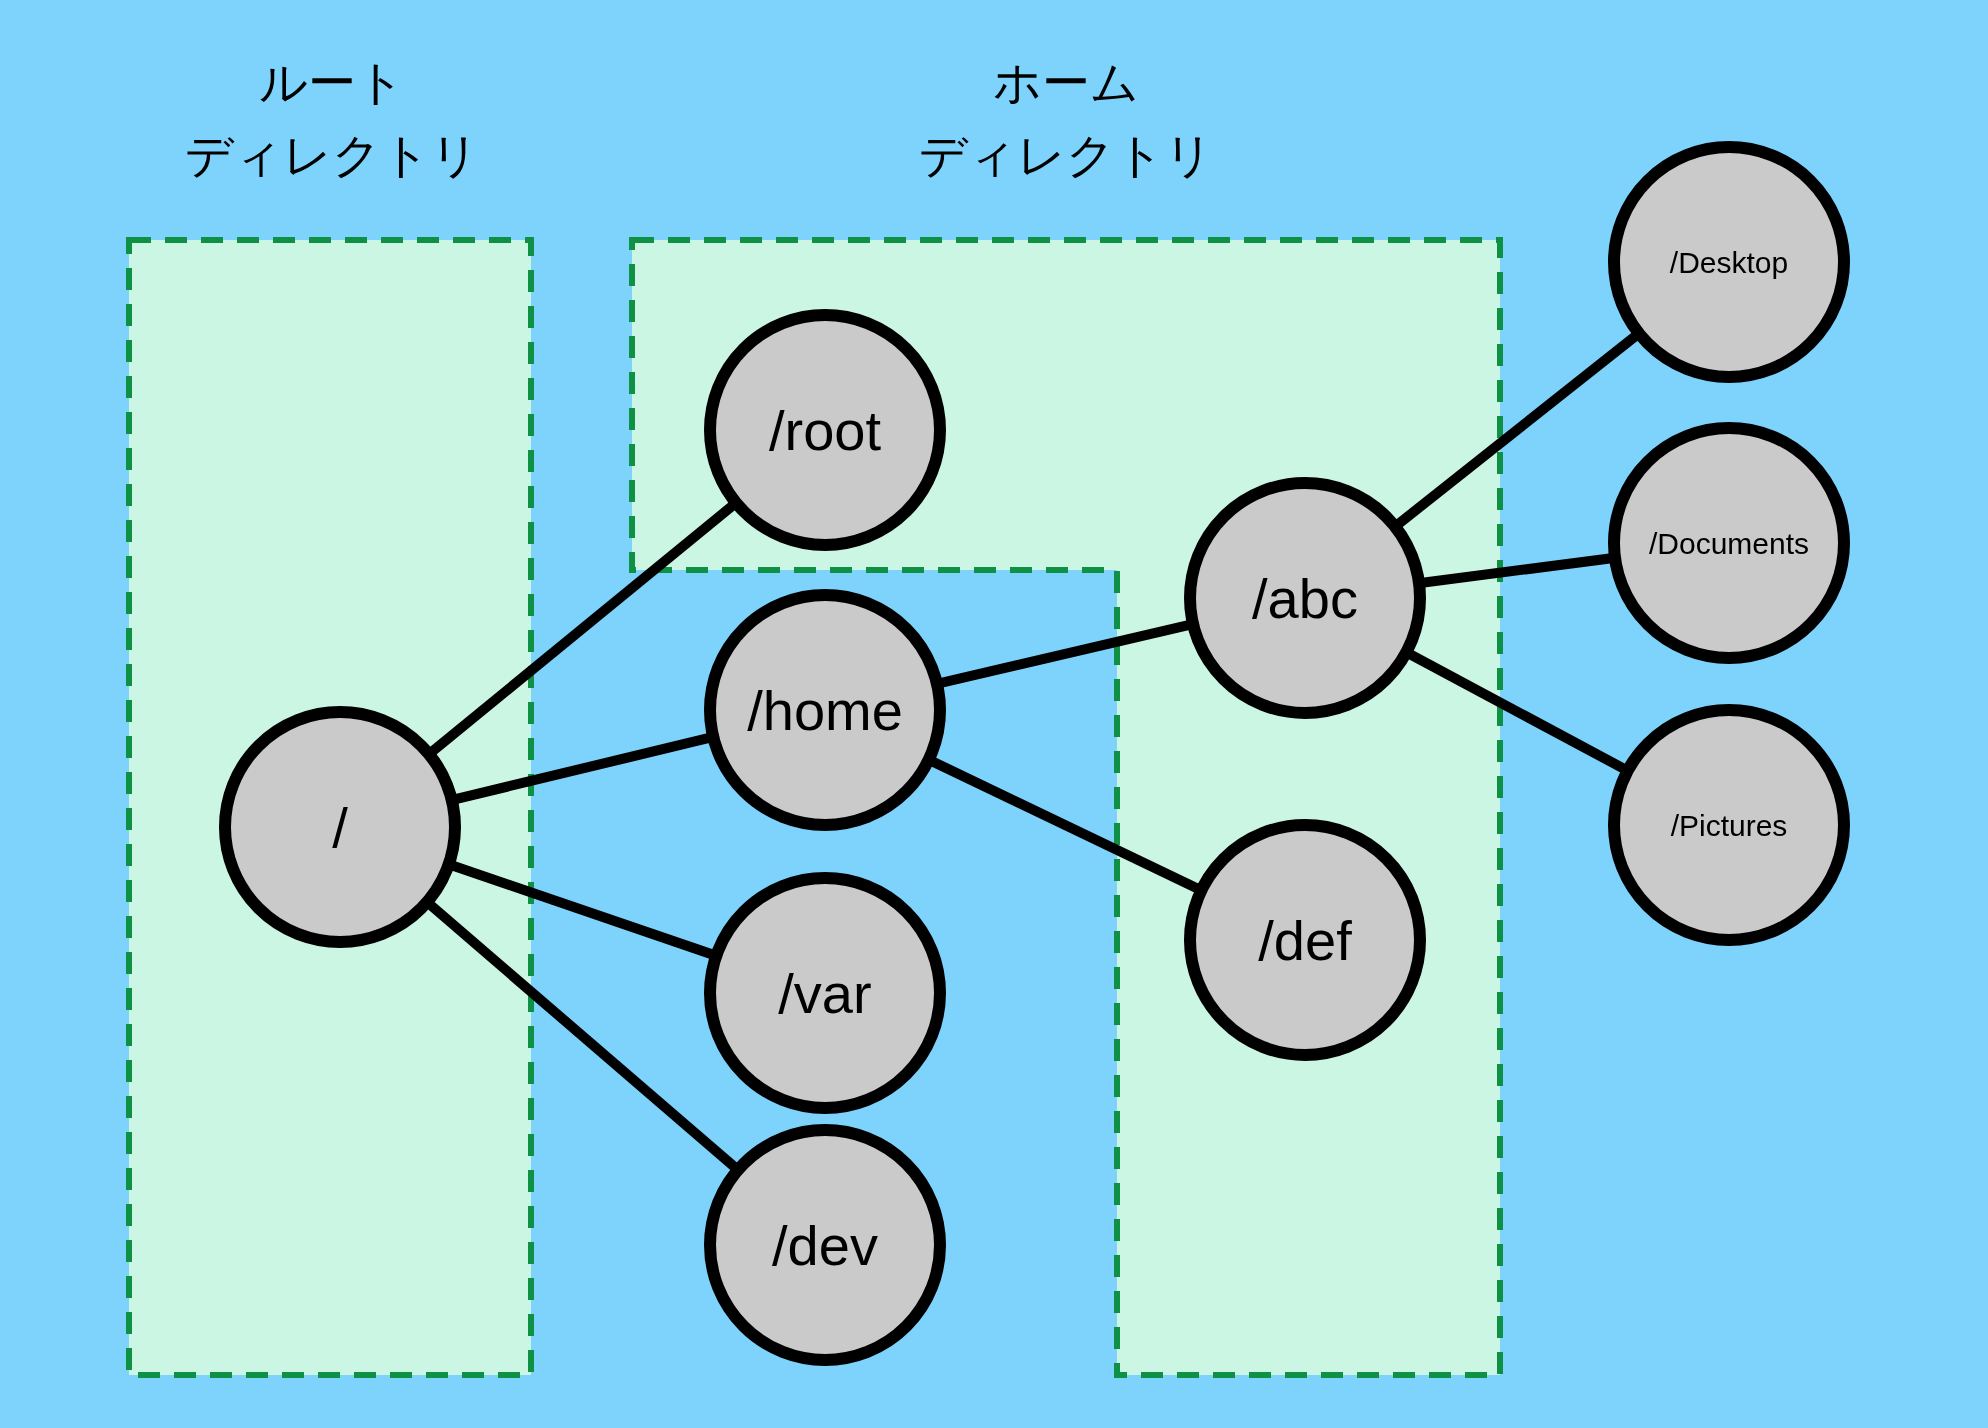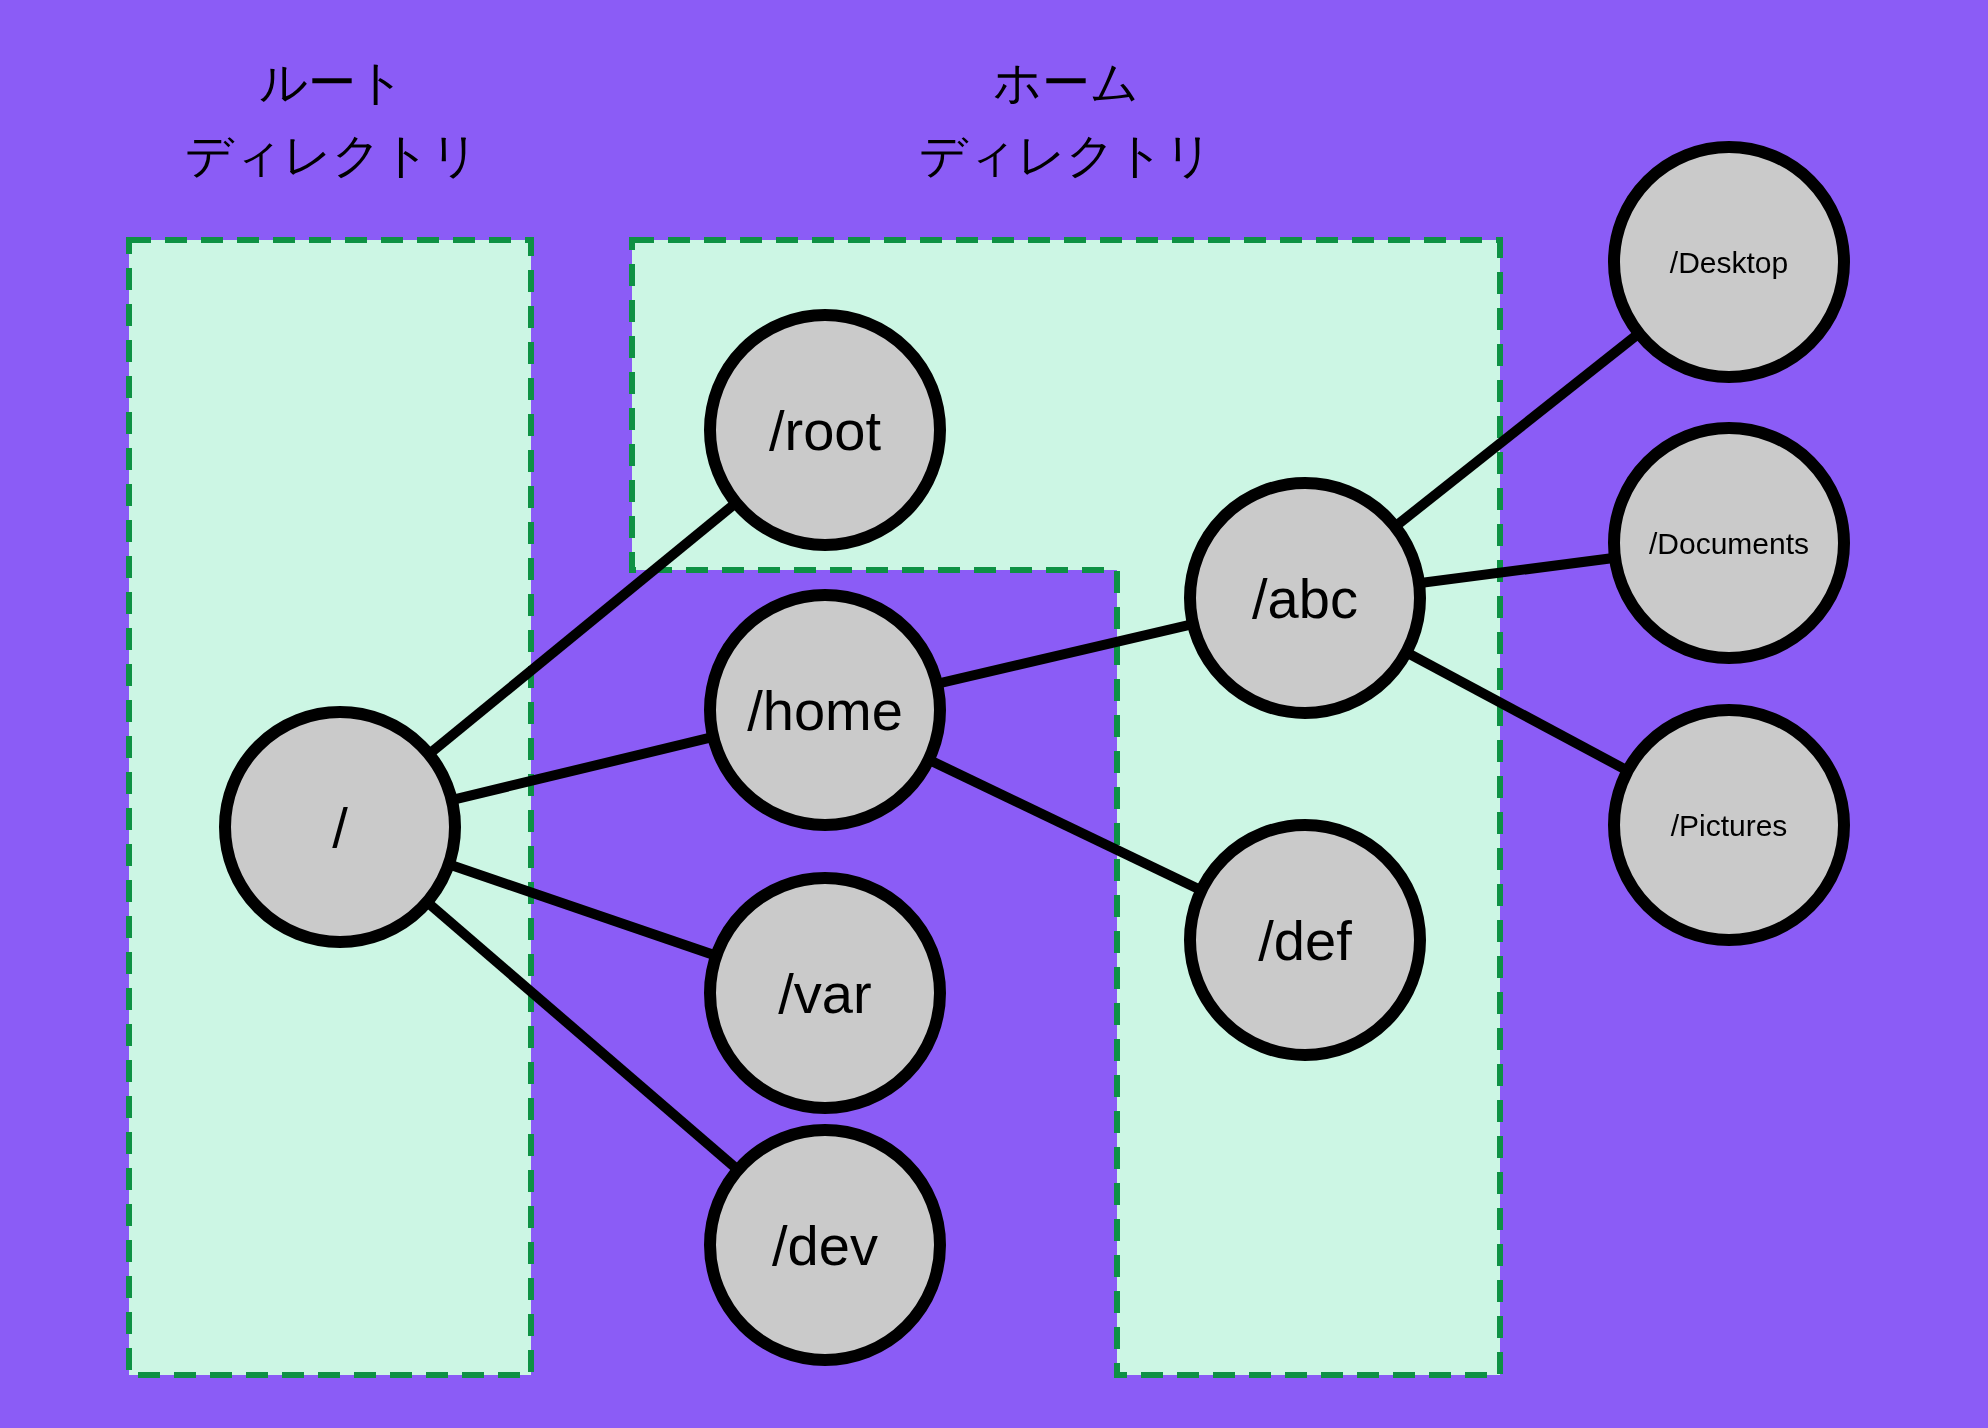--- a/index.html
+++ b/index.html
@@ -4,21 +4,21 @@
 <style>
   html, body {
     margin: 0;
     padding: 0;
     background: #FFFFFF;
   }
   .stage {
     position: relative;
     width: 1988px;
     height: 1428px;
-    background: #8b5cf6;
+    background: #7dd3fc;
     overflow: hidden;
   }
   svg.diagram {
     display: block;
     width: 1988px;
     height: 1428px;
     font-family: "Liberation Sans", "DejaVu Sans", sans-serif;
   }
   .region {
     fill: var(--region-fill, #CCF6E4);

